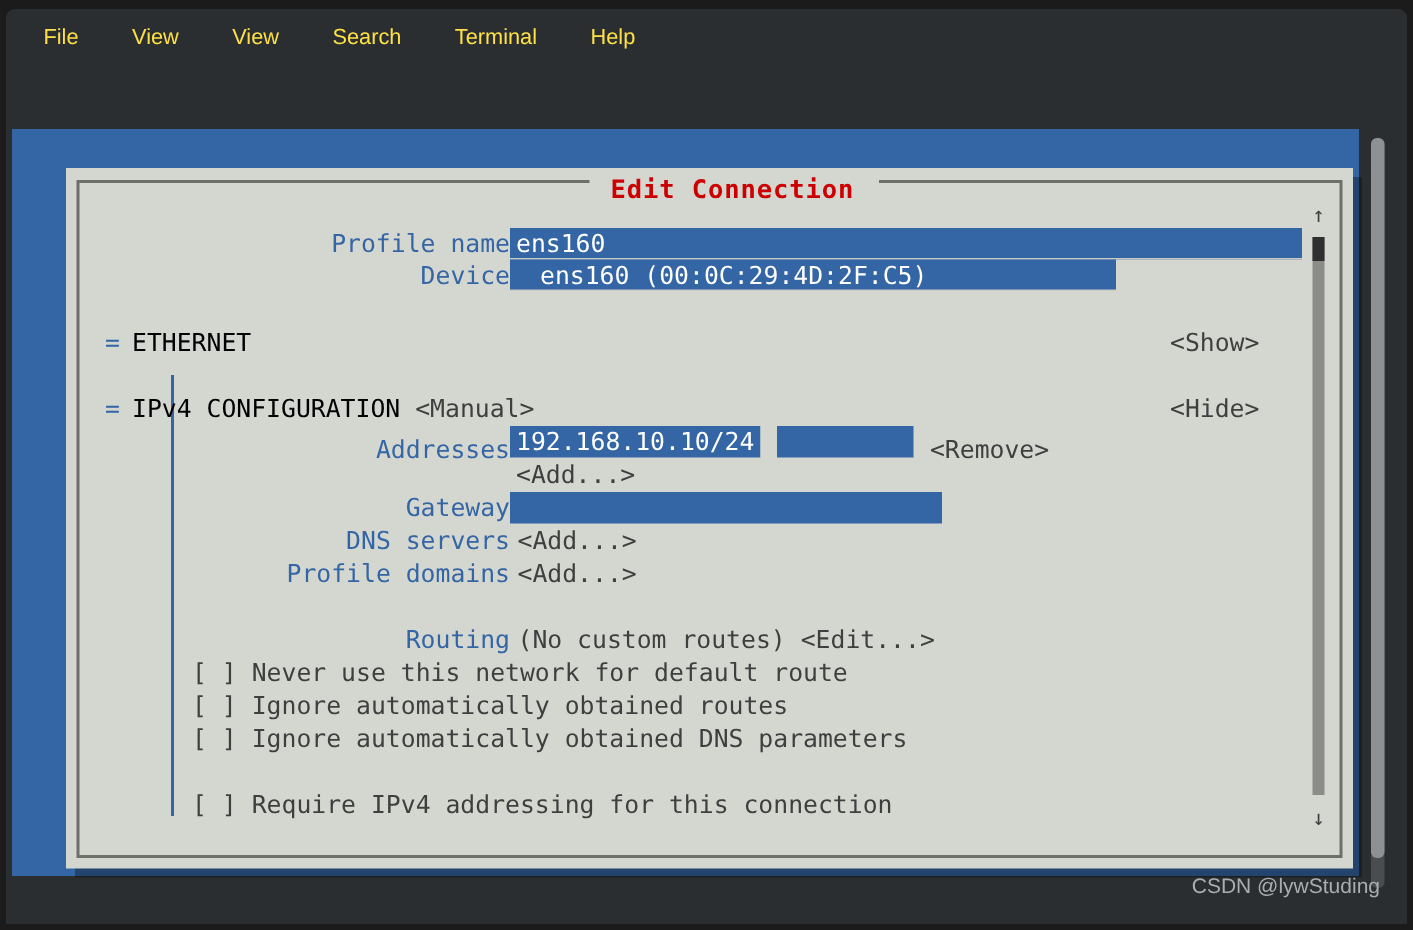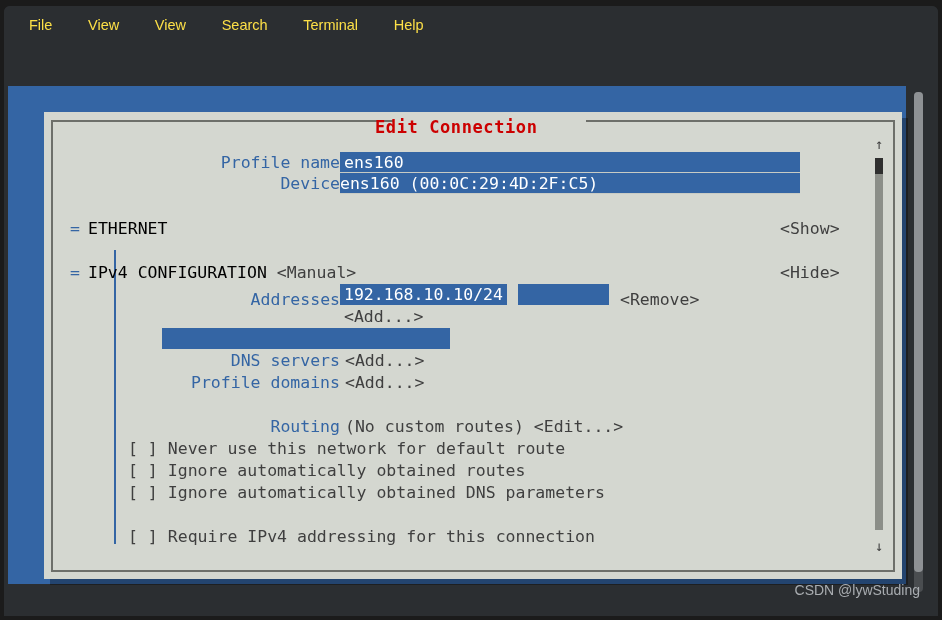--- a/index.html
+++ b/index.html
@@ -151,21 +151,21 @@
   .title-gap {
     position: absolute;
     left: 340px;
     top: -3px;
     width: 193px;
     height: 5px;
     background: #d4d7d0;
   }
   .dialog-title {
     position: absolute;
-    left: 331px;
+    left: 363px;
     top: 5px;
     color: #cc0000;
     font-family: "DejaVu Sans Mono", monospace;
     font-size: 17px;
     font-weight: bold;
     letter-spacing: 0.6px;
     white-space: nowrap;
   }
 
   
@@ -305,25 +305,25 @@
       <div class="dialog-inner">
         <div class="title-gap"></div>
       </div>
       <div class="dialog-title">Edit Connection</div>
 
       <div class="form">
 
         <div class="tree-line" style="top: 98px; height: 294px;"></div>
 
         <div class="row" style="left: 118px; top: 0px;">
-          <span class="lbl" style="width: 178px;">Profile name</span><span class="field underline" style="width: 460px; padding-left: 4px;">ens160</span>
+          <span class="lbl" style="width: 178px;">Profile name</span><span class="field underline" style="width: 528px; padding-left: 4px;">ens160</span>
         </div>
 
         <div class="row" style="left: 118px; top: 21px;">
-          <span class="lbl" style="width: 178px;">Device</span><span class="field underline" style="width: 460px; padding-left: 0;">ens160 (00:0C:29:4D:2F:C5)</span>
+          <span class="lbl" style="width: 178px;">Device</span><span class="field underline" style="width: 404px; padding-left: 20px;">ens160 (00:0C:29:4D:2F:C5)</span>
         </div>
 
         <div class="row" style="left: 26px; top: 66px;">
           <span class="tree-mark">=</span><span class="section-head">ETHERNET</span>
         </div>
         <div class="row" style="left: 736px; top: 66px;">
           <span class="btn-angle">&lt;Show&gt;</span>
         </div>
 
         <div class="row" style="left: 26px; top: 110px;">
@@ -335,21 +335,21 @@
 
         <div class="row" style="left: 118px; top: 132px;">
           <span class="lbl" style="width: 178px;">Addresses</span><span class="field" style="padding-left: 4px; padding-right: 4px;">192.168.10.10/24</span><span style="display:inline-block; width: 11px; height: 21px; background:#d4d7d0;"></span><span class="field" style="width: 91px;"></span><span class="btn-angle" style="margin-left: 11px;">&lt;Remove&gt;</span>
         </div>
 
         <div class="row" style="left: 300px; top: 154px;">
           <span class="btn-angle">&lt;Add...&gt;</span>
         </div>
 
         <div class="row" style="left: 118px; top: 176px;">
-          <span class="field" style="width: 288px; padding-left: 4px;"></span>
+          <span class="lbl" style="width: 178px;">Gateway</span><span class="field" style="width: 288px; padding-left: 4px;"></span>
         </div>
 
         <div class="row" style="left: 118px; top: 198px;">
           <span class="lbl" style="width: 178px;">DNS servers</span><span class="btn-angle" style="margin-left: 5px;">&lt;Add...&gt;</span>
         </div>
 
         <div class="row" style="left: 118px; top: 220px;">
           <span class="lbl" style="width: 178px;">Profile domains</span><span class="btn-angle" style="margin-left: 5px;">&lt;Add...&gt;</span>
         </div>
 

